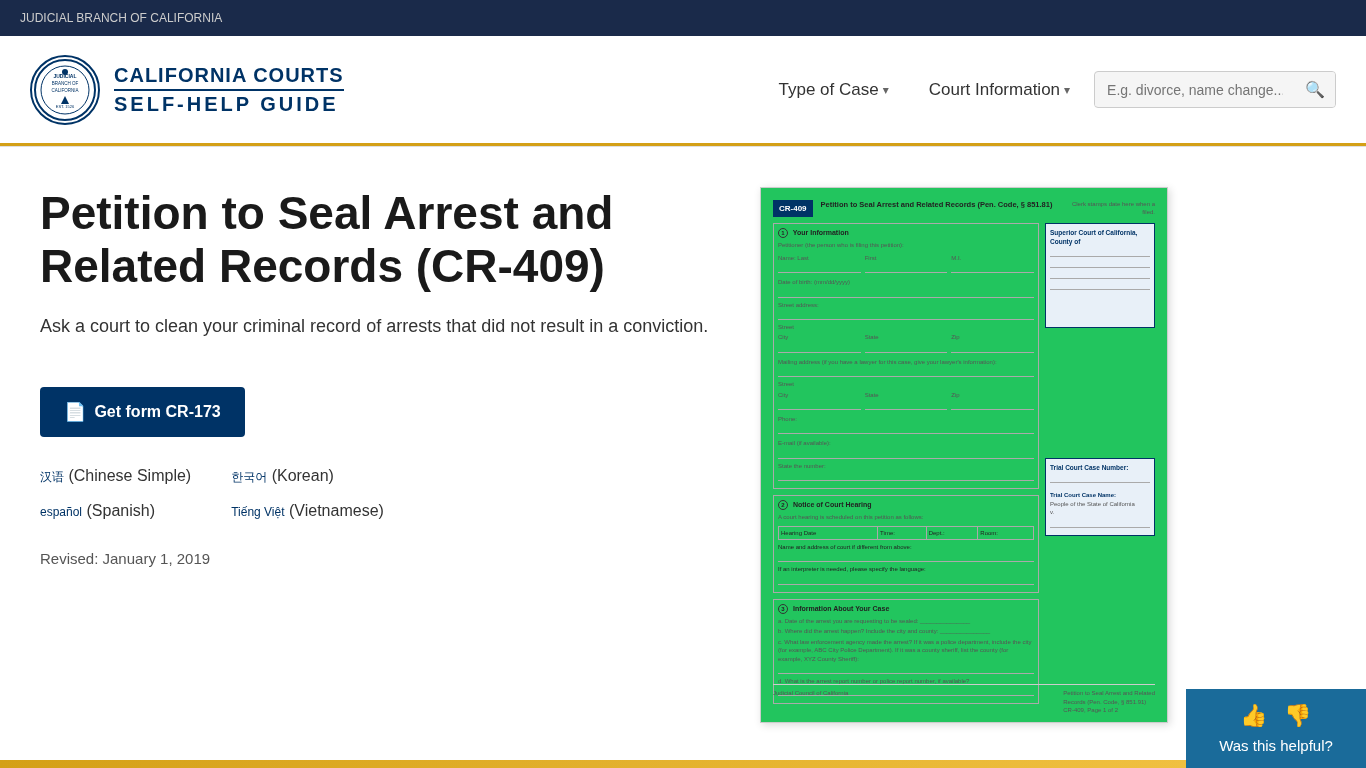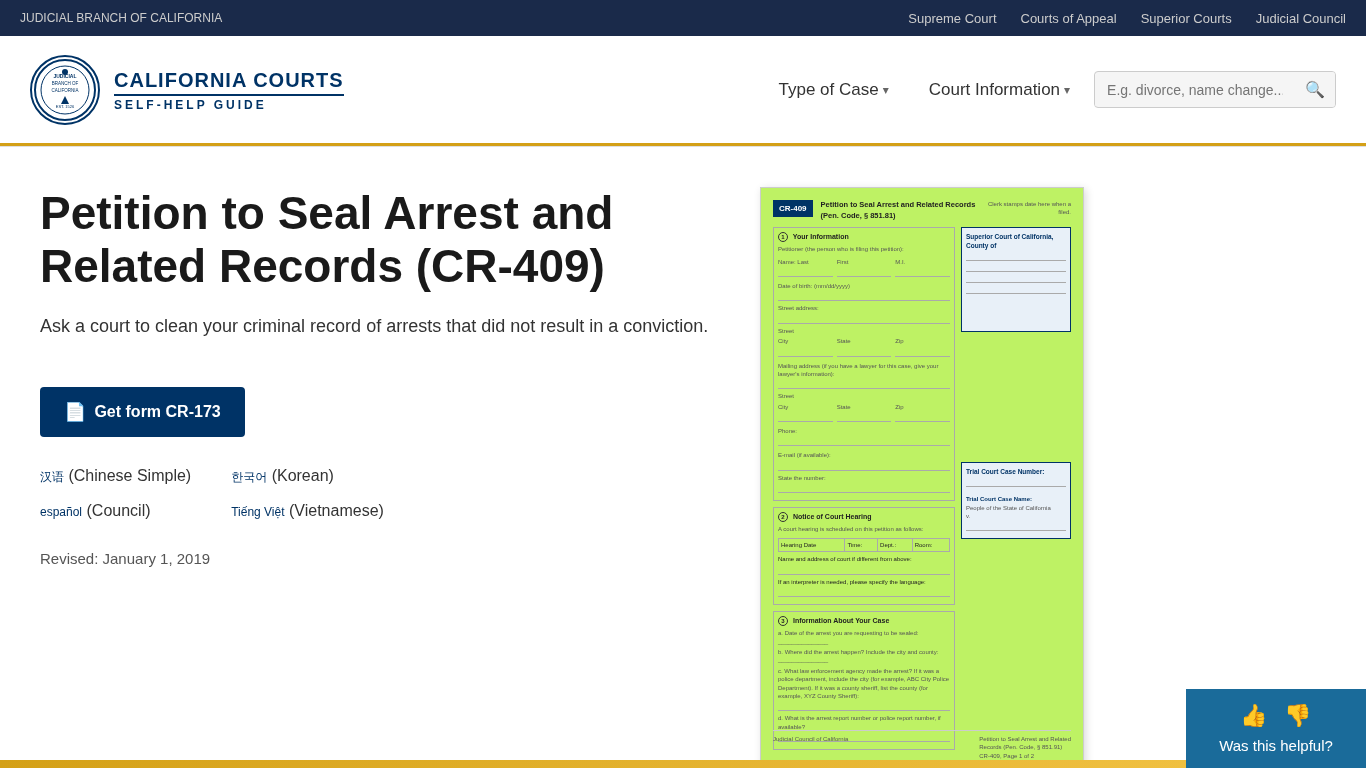--- a/index.html
+++ b/index.html
@@ -51,21 +51,21 @@
     #logo-seal svg { width: 64px; height: 64px; }
     #logo-text { display: flex; flex-direction: column; }
     #logo-title {
       font-size: 20px;
       font-weight: bold;
       color: #003366;
       letter-spacing: 1px;
       line-height: 1.2;
     }
     #logo-subtitle {
-      font-size: 12px;
+      font-size: 20px;
       font-weight: bold;
       color: #003366;
       letter-spacing: 3px;
       border-top: 2px solid #003366;
       padding-top: 2px;
       margin-top: 2px;
     }
     #header-nav { display: flex; align-items: center; gap: 8px; }
     .header-nav-item {
       display: flex;
@@ -158,24 +158,24 @@
     .lang-link { color: #003366; text-decoration: none; font-size: 12px; }
 
     #revised {
       font-size: 15px;
       color: #555;
       margin-top: 24px;
     }
 
     
     #form-preview {
-      width: 324px;
+      width: 408px;
       border: 1px solid #ccc;
       box-shadow: 2px 2px 8px rgba(0,0,0,0.15);
-      background: #bef264;
+      background: #22c55e;
       padding: 12px;
       font-size: 7px;
       color: #222;
       line-height: 1.4;
       min-height: 420px;
       position: relative;
     }
     .form-preview-header {
       display: flex;
       justify-content: space-between;
@@ -287,26 +287,20 @@
     .header-divider {
       height: 0;
       border-bottom: 1px solid #e0e0e0;
     }
   </style>
 </head>
 <body>
 
 <nav id="top-nav">
   <span id="top-nav-brand">JUDICIAL BRANCH OF CALIFORNIA</span>
-  <div id="top-nav-right">
-    <a class="top-nav-link">Supreme Court</a>
-    <a class="top-nav-link">Courts of Appeal</a>
-    <a class="top-nav-link">Superior Courts</a>
-    <a class="top-nav-link">Judicial Council</a>
-  </div>
 </nav>
 
 <header id="header">
   <div id="logo-area">
     <div id="logo-seal">
       <svg viewBox="0 0 64 64" xmlns="http://www.w3.org/2000/svg">
         <circle cx="32" cy="32" r="30" fill="none" stroke="#003366" stroke-width="2"></circle>
         <circle cx="32" cy="32" r="24" fill="none" stroke="#003366" stroke-width="1"></circle>
         <text x="32" y="20" text-anchor="middle" font-size="5" fill="#003366" font-weight="bold">JUDICIAL</text>
         <text x="32" y="27" text-anchor="middle" font-size="4.5" fill="#003366">BRANCH OF</text>
@@ -350,21 +344,21 @@
     </a>
 
     <div id="language-links">
       <div class="lang-col">
         <div class="lang-item">
           <a class="lang-link" href="#">汉语</a>
           <span>(Chinese Simple)</span>
         </div>
         <div class="lang-item">
           <a class="lang-link" href="#">español</a>
-          <span>(Council)</span>
+          <span>(Spanish)</span>
         </div>
       </div>
       <div class="lang-col">
         <div class="lang-item">
           <a class="lang-link" href="#">한국어</a>
           <span>(Korean)</span>
         </div>
         <div class="lang-item">
           <a class="lang-link" href="#">Tiếng Việt</a>
           <span>(Vietnamese)</span>

